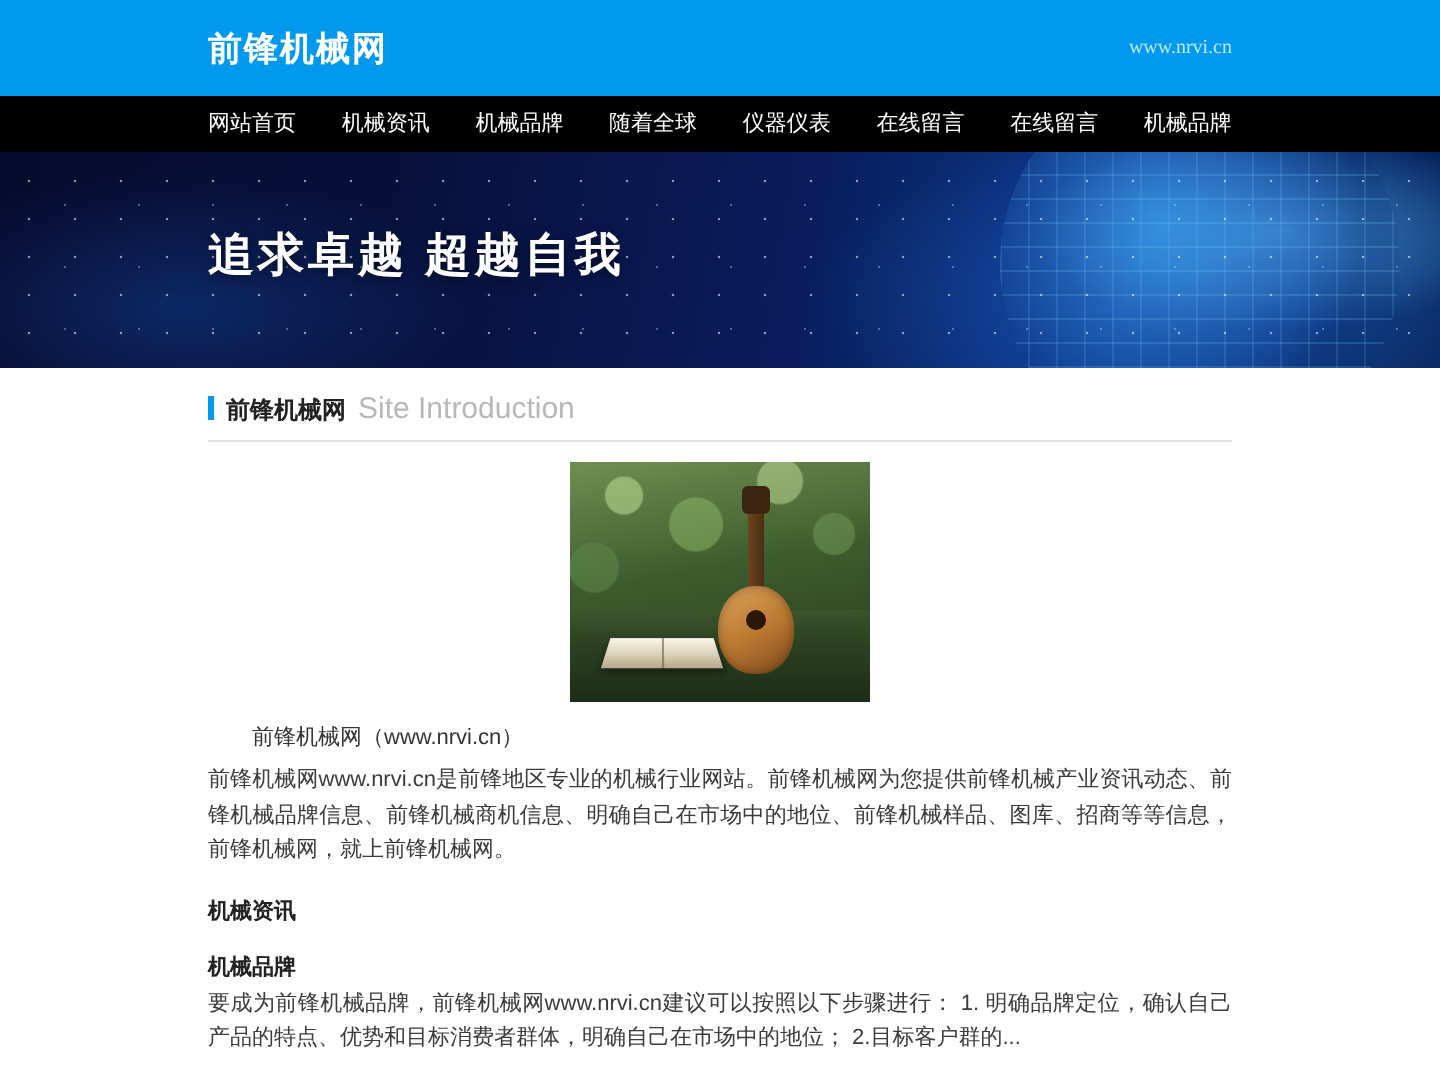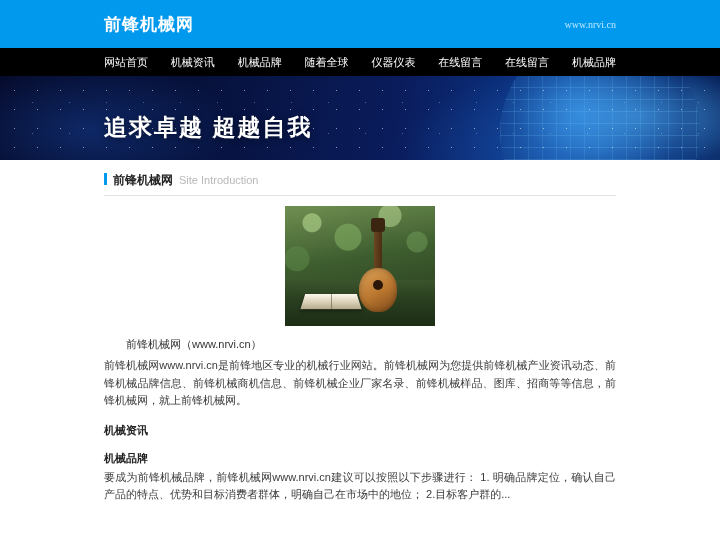--- a/index.html
+++ b/index.html
@@ -61,21 +61,21 @@
   .nav-item {
     color: #ffffff;
     font-size: 11px;
     line-height: 28px;
     cursor: pointer;
     white-space: nowrap;
   }
 
   
   .banner {
-    height: 84px;
+    height: 108px;
     position: relative;
     overflow: hidden;
     background:
       radial-gradient(ellipse 180px 70px at 640px 40px, rgba(90,190,255,0.55) 0%, rgba(20,60,140,0) 70%),
       radial-gradient(ellipse 260px 110px at 600px 70px, rgba(40,120,220,0.45) 0%, rgba(10,30,90,0) 75%),
       linear-gradient(100deg, #050a2a 0%, #061038 25%, #0a1c5c 55%, #0b3a8e 78%, #072056 100%);
   }
   .banner .globe {
     position: absolute;
     right: 20px;
@@ -138,21 +138,21 @@
     position: relative;
     top: 1px;
   }
   .title-cn {
     font-size: 12px;
     color: #222222;
     font-weight: bold;
     margin-right: 6px;
   }
   .title-en {
-    font-size: 11px;
+    font-size: 15px;
     color: #b8b8b8;
     font-weight: normal;
   }
 
   .figure {
     width: 150px;
     height: 120px;
     margin: 6px auto 10px auto;
     position: relative;
     overflow: hidden;
@@ -296,21 +296,21 @@
       <div class="ground"></div>
       <div class="uke-neck"></div>
       <div class="uke-head"></div>
       <div class="uke-body"></div>
       <div class="uke-hole"></div>
       <div class="book"></div>
     </div>
 
     <div class="body-block">
       <p class="lead">前锋机械网（www.nrvi.cn）</p>
-      <p class="para">前锋机械网www.nrvi.cn是前锋地区专业的机械行业网站。前锋机械网为您提供前锋机械产业资讯动态、前锋机械品牌信息、前锋机械商机信息、前锋机械企业厂家名录、前锋机械样品、图库、招商等等信息，前锋机械网，就上前锋机械网。</p>
+      <p class="para">前锋机械网www.nrvi.cn是前锋地区专业的机械行业网站。前锋机械网为您提供前锋机械产业资讯动态、前锋机械品牌信息、前锋机械商机信息、明确自己在市场中的地位、前锋机械样品、图库、招商等等信息，前锋机械网，就上前锋机械网。</p>
     </div>
 
     <div class="body-block">
       <p class="sub-head">机械资讯</p>
     </div>
 
     <div class="body-block">
       <p class="sub-head">机械品牌</p>
       <p class="para">要成为前锋机械品牌，前锋机械网www.nrvi.cn建议可以按照以下步骤进行： 1. 明确品牌定位，确认自己产品的特点、优势和目标消费者群体，明确自己在市场中的地位； 2.目标客户群的...</p>
     </div>

